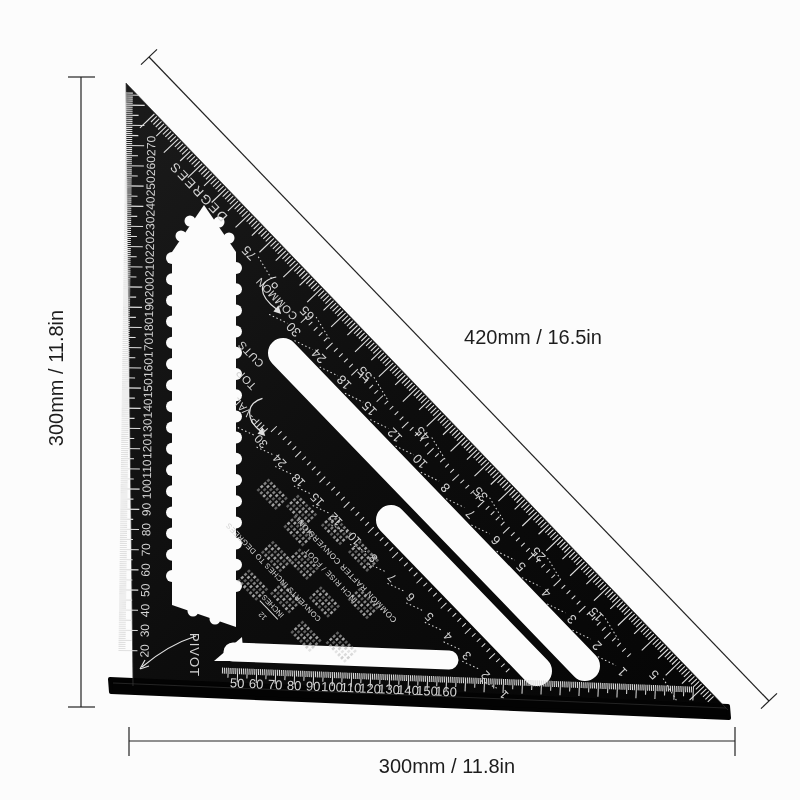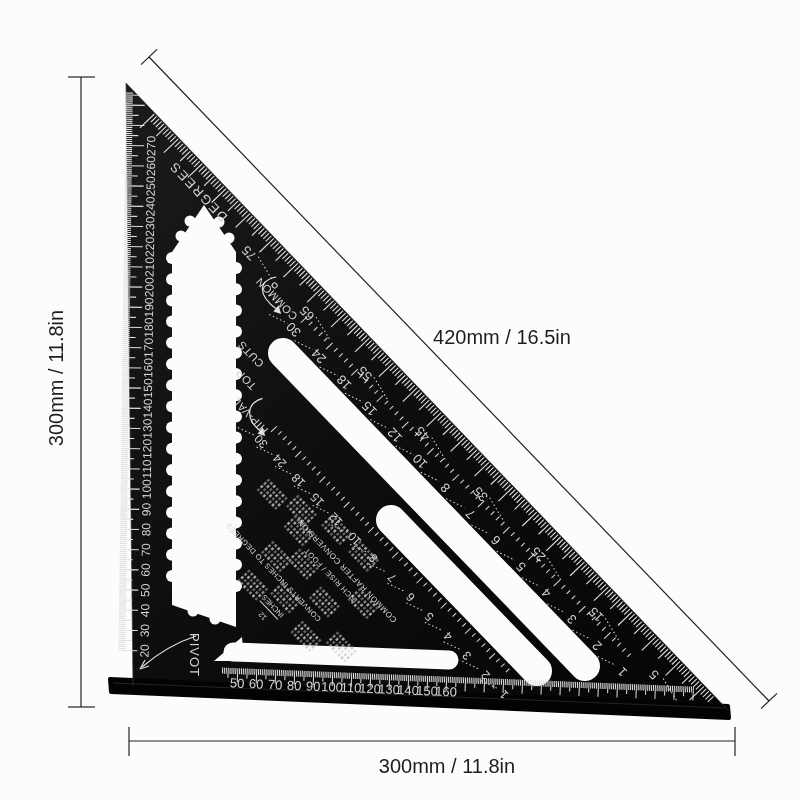--- a/index.html
+++ b/index.html
@@ -2,21 +2,21 @@
 <html><head>
 <meta charset="utf-8">
 <style>
   html,body{margin:0;padding:0;background:#ffffff;}
   #stage{position:relative;width:800px;height:800px;background:#fcfcfc;overflow:hidden;
          font-family:"Liberation Sans","DejaVu Sans",sans-serif;}
   #sq-svg{position:absolute;left:0;top:0;}
   .dim-label{position:absolute;color:#1d1d1d;font-size:20px;white-space:nowrap;
              font-family:"Liberation Sans","DejaVu Sans",sans-serif;}
   .dim-left{left:56px;top:378px;transform:translate(-50%,-50%) rotate(-90deg);}
-  .dim-hyp{left:502px;top:337px;transform:translate(-50%,-50%);}
+  .dim-hyp{left:533px;top:337px;transform:translate(-50%,-50%);}
   .dim-bottom{left:447px;top:766px;transform:translate(-50%,-50%);}
 </style>
 </head>
 <body>
 
 <div id="stage">
   <svg id="sq-svg" width="800" height="800" viewBox="0 0 800 800">
       <defs>
         <linearGradient id="bodyGrad" x1="0" y1="0" x2="1" y2="1">
           <stop offset="0" stop-color="#1b1b1b"></stop>

